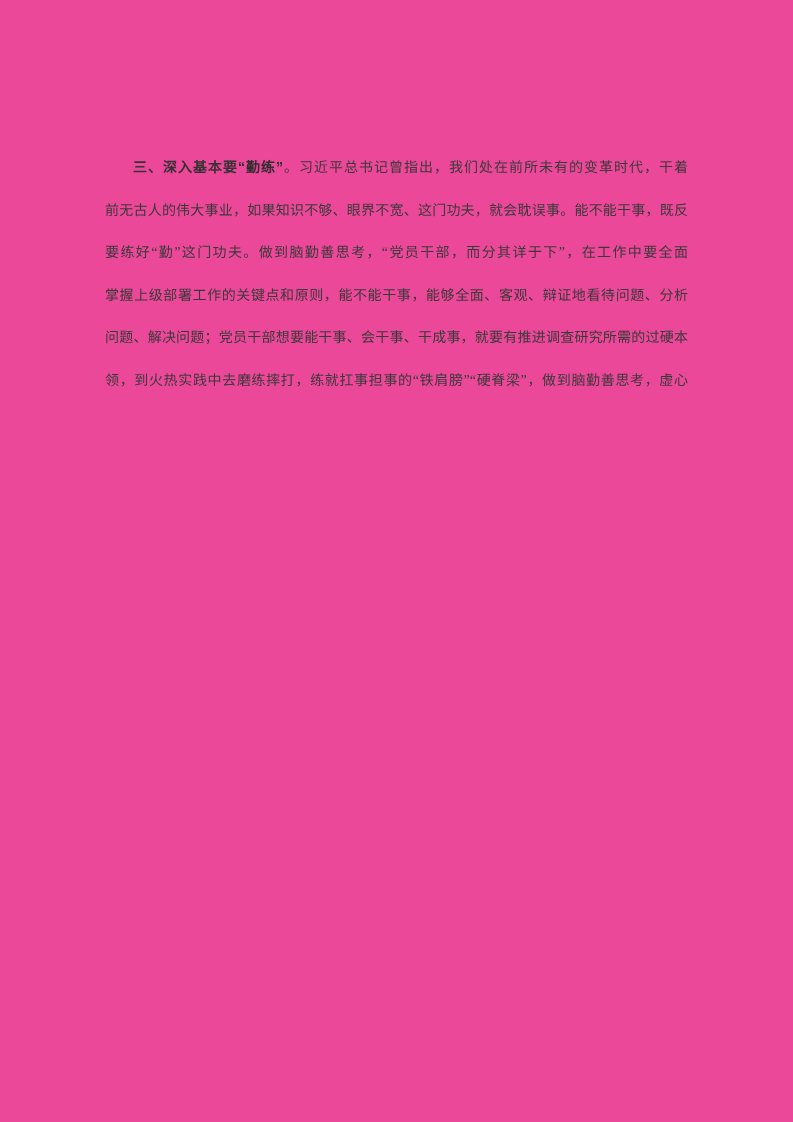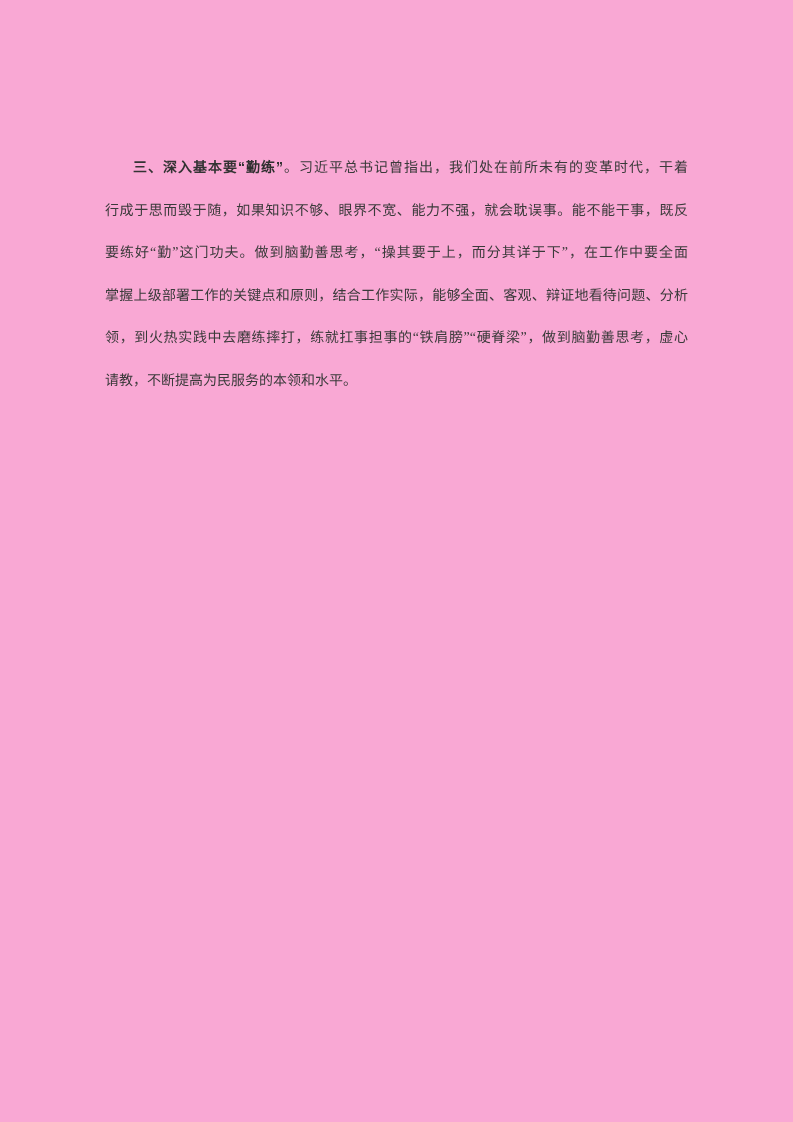--- a/index.html
+++ b/index.html
@@ -4,21 +4,21 @@
 <style>
   html, body {
     margin: 0;
     padding: 0;
     background: #ffffff;
   }
   .page {
     position: relative;
     width: 793px;
     height: 1122px;
-    background: #f9a8d4;
+    background: #ec4899;
     overflow: hidden;
     font-family: "Liberation Serif", "DejaVu Serif", serif;
   }
   .doc-paragraph {
     position: absolute;
     top: 146px;
     left: 105px;
     width: 583px;
     color: #3a3a3a;
     font-size: 14px;
@@ -48,20 +48,20 @@
 </head>
 <body>
 
 <div class="page">
   <div class="doc-paragraph">
 
     <div class="text-line first">
       <span class="heading-bold">三、深入基本要</span><span class="heading-emphasis">“勤练”</span><span>。</span><span>习近平总书记曾指出，我们处在前所未有的变革时代，干着</span>
     </div>
 
-    <div class="text-line">行成于思而毁于随，如果知识不够、眼界不宽、能力不强，就会耽误事。能不能干事，既反</div>
-    <div class="text-line">要练好“勤”这门功夫。做到脑勤善思考，“操其要于上，而分其详于下”，在工作中要全面</div>
-    <div class="text-line">掌握上级部署工作的关键点和原则，结合工作实际，能够全面、客观、辩证地看待问题、分析</div>
+    <div class="text-line">前无古人的伟大事业，如果知识不够、眼界不宽、这门功夫，就会耽误事。能不能干事，既反</div>
+    <div class="text-line">要练好“勤”这门功夫。做到脑勤善思考，“党员干部，而分其详于下”，在工作中要全面</div>
+    <div class="text-line">掌握上级部署工作的关键点和原则，能不能干事，能够全面、客观、辩证地看待问题、分析</div>
+    <div class="text-line">问题、解决问题；党员干部想要能干事、会干事、干成事，就要有推进调查研究所需的过硬本</div>
     <div class="text-line">领，到火热实践中去磨练摔打，练就扛事担事的“铁肩膀”“硬脊梁”，做到脑勤善思考，虚心</div>
-    <div class="text-line last">请教，不断提高为民服务的本领和水平。</div>
 
   </div>
 </div>
 
 </body></html>

